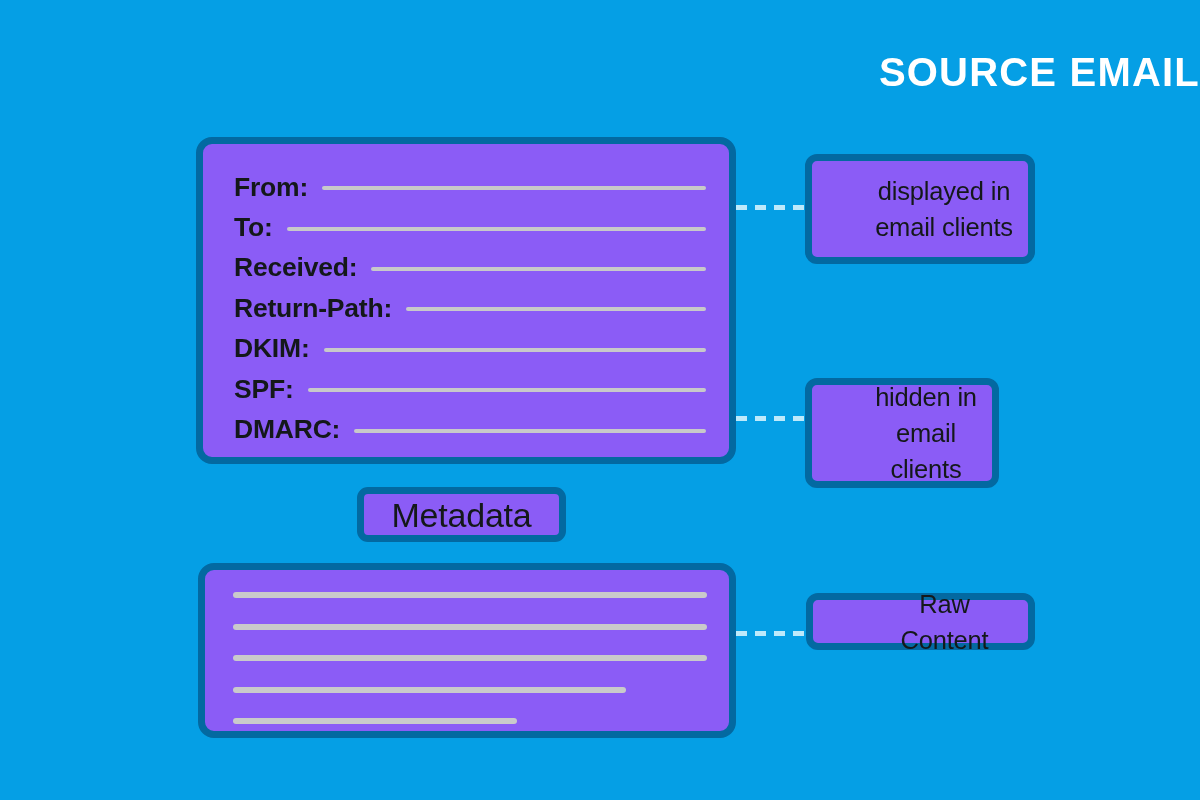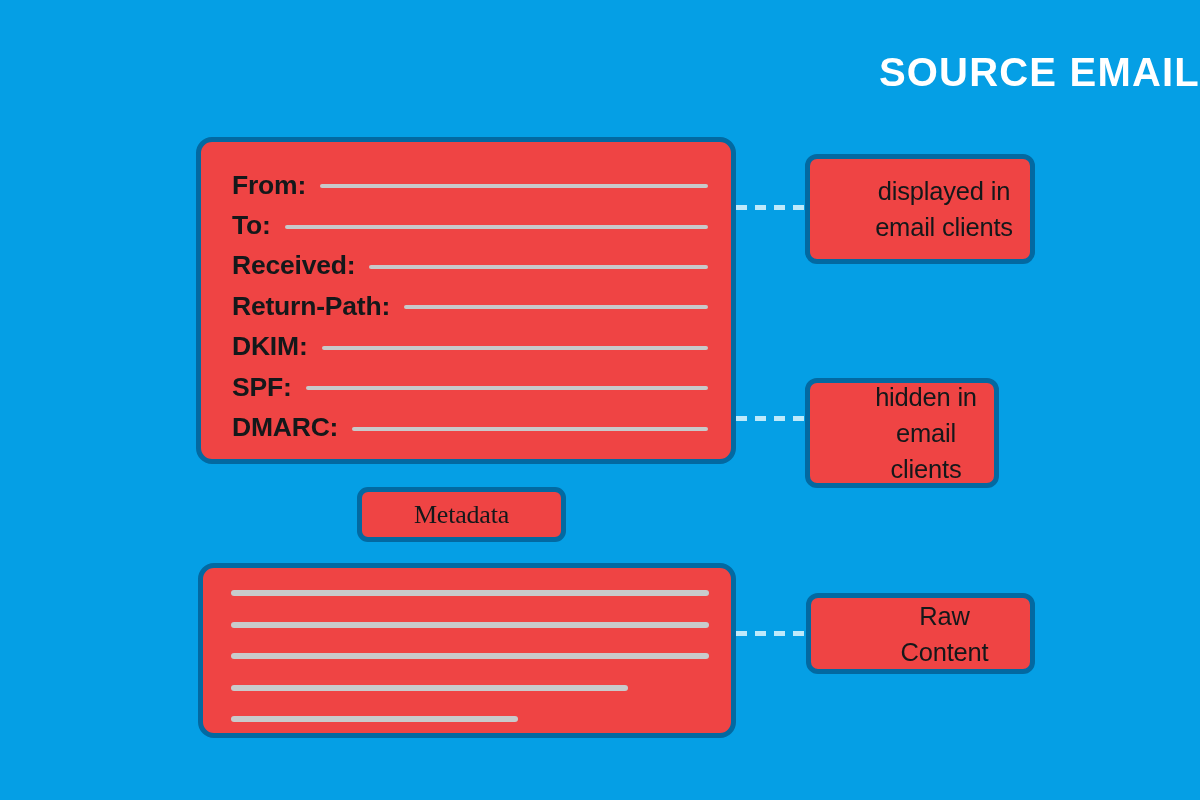--- a/index.html
+++ b/index.html
@@ -33,22 +33,22 @@
     color: #FFFFFF;
     font-size: 40px;
     font-weight: bold;
     letter-spacing: 1.2px;
     line-height: 60px;
   }
 
   
   .panel {
     position: absolute;
-    background: #ef4444;
-    border: 5px solid #0369a1;
+    background: #8b5cf6;
+    border: 7px solid #0369a1;
     border-radius: 14px;
   }
 
   
   #headers-card {
     left: 196px;
     top: 137px;
     width: 540px;
     height: 327px;
     border-radius: 16px;
@@ -117,24 +117,23 @@
     width: 209px;
     height: 55px;
     border-radius: 11px;
     display: flex;
     align-items: center;
     justify-content: center;
   }
 
   #metadata-pill .pill-text {
     color: #14181A;
-    font-size: 26px;
+    font-size: 34px;
     letter-spacing: -0.2px;
     line-height: 30px;
-    font-family: Liberation Serif, serif;
   }
 
   
   .callout {
     border-radius: 12px;
     display: flex;
     align-items: center;
     justify-content: center;
     text-align: center;
     padding-left: 48px;
@@ -159,21 +158,21 @@
     left: 805px;
     top: 378px;
     width: 194px;
     height: 110px;
   }
 
   #callout-raw {
     left: 806px;
     top: 593px;
     width: 229px;
-    height: 81px;
+    height: 57px;
   }
 
   
   .connector {
     position: absolute;
     height: 5px;
     background-image: repeating-linear-gradient(
       to right,
       #BEEAFB 0px, #BEEAFB 11px,
       rgba(0,0,0,0) 11px, rgba(0,0,0,0) 19px

